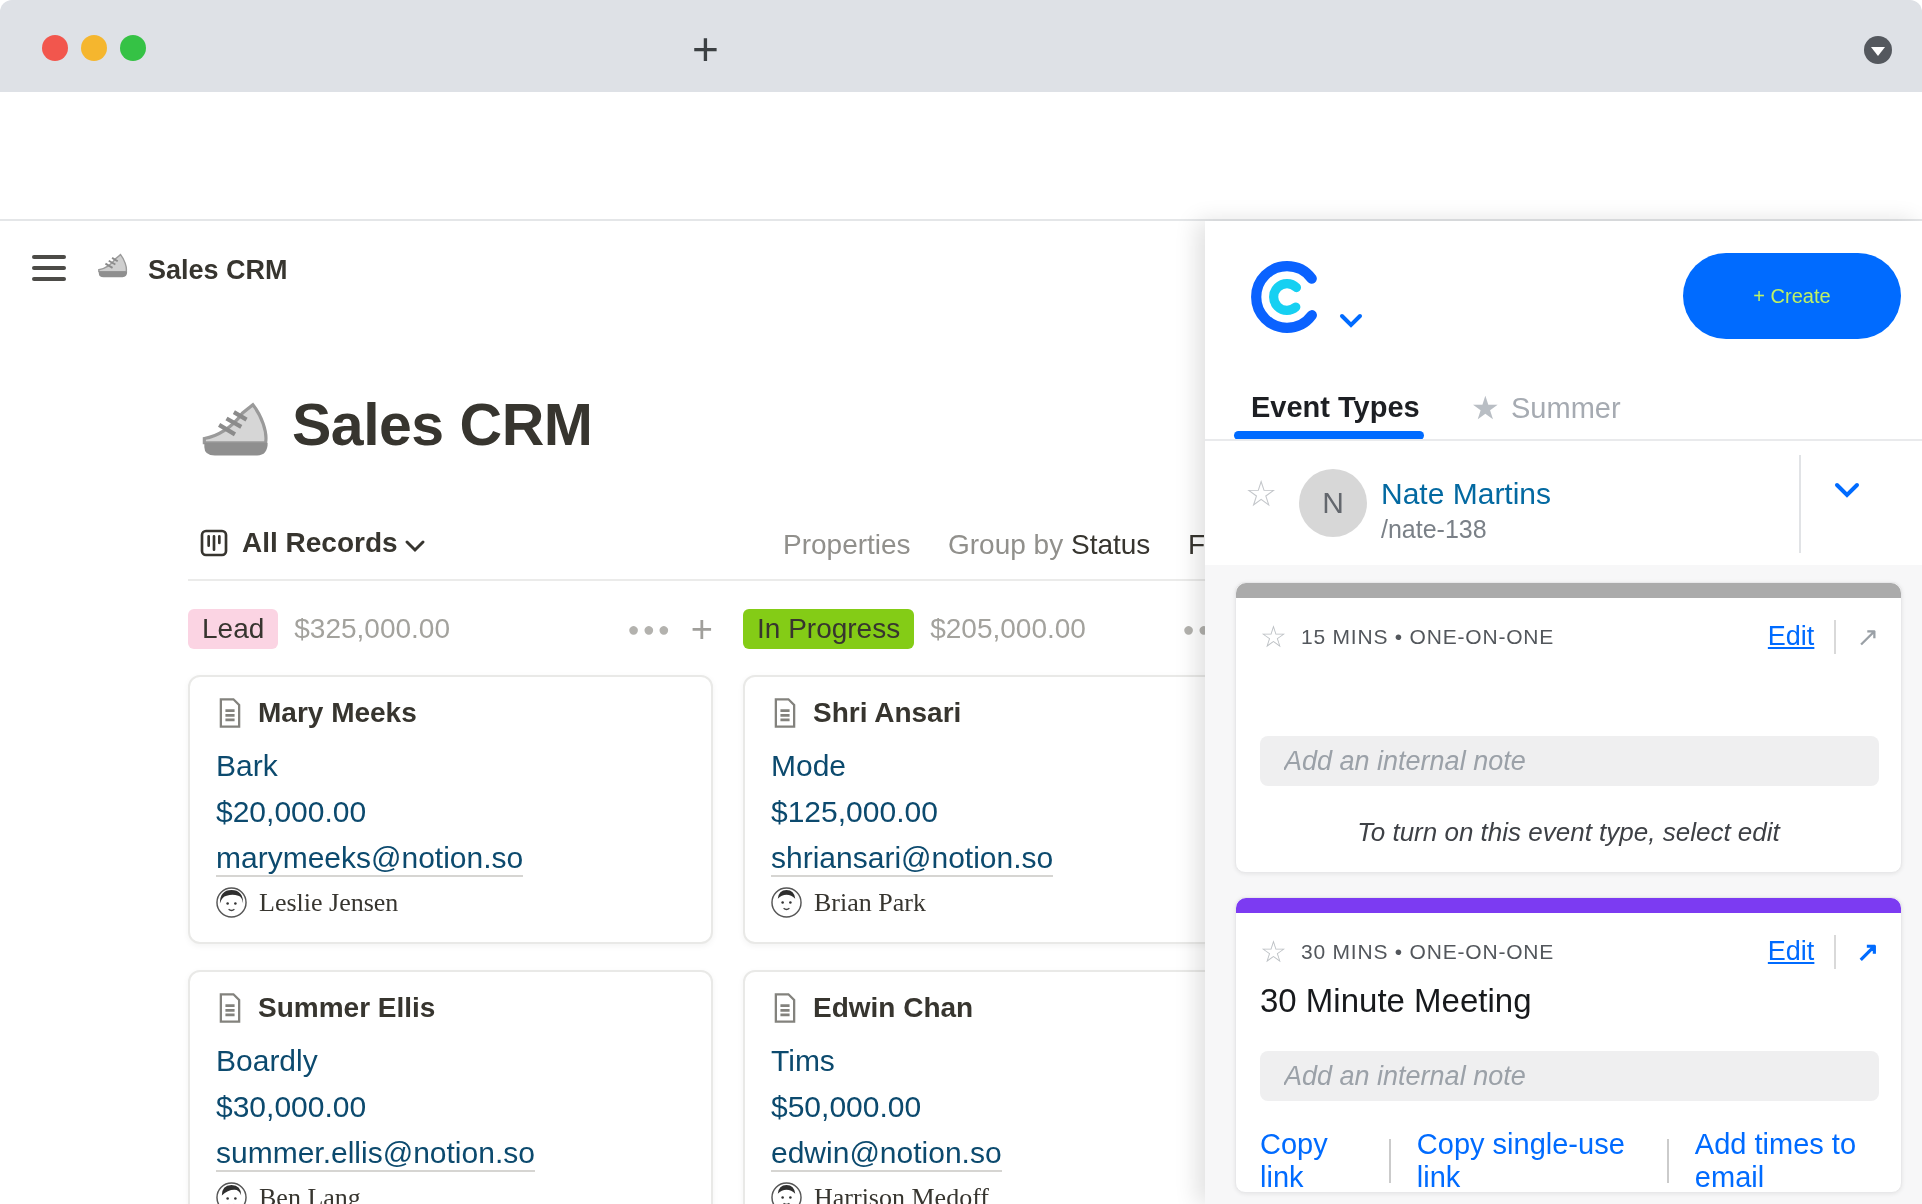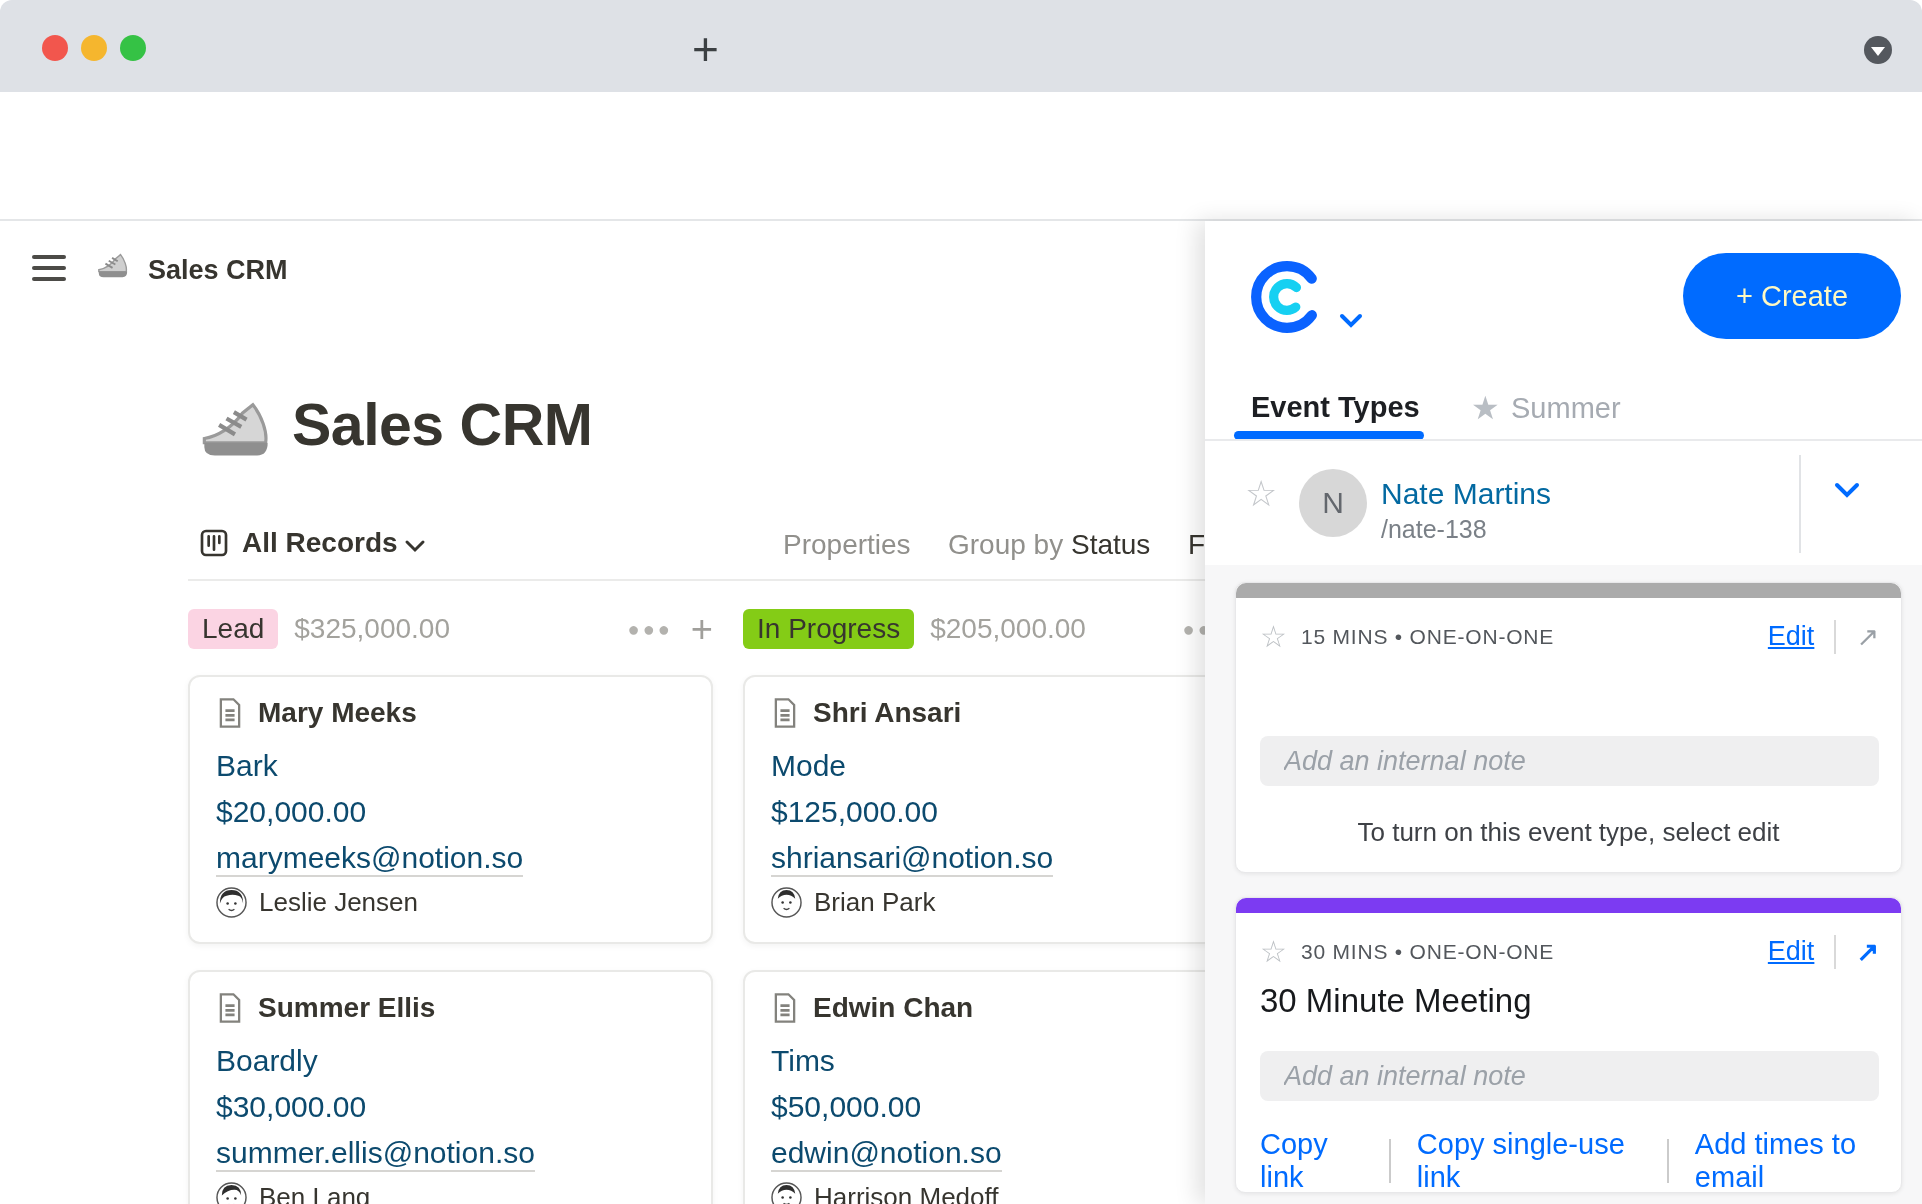--- a/index.html
+++ b/index.html
@@ -55,28 +55,28 @@
   .badge{padding:4px 14px;border-radius:6px;font-size:28px;color:#37352f;}
   .total{font-size:28px;color:#a3a29d;margin-left:16px;}
   .cdots{margin-left:auto;font-size:20px;letter-spacing:3px;color:#b3b2ae;}
   .cplus{font-size:38px;color:#a09f9b;margin-left:18px;font-weight:300;}
   .card{width:525px;box-sizing:border-box;background:#fff;border:2px solid #e9e9e7;border-radius:12px;
         box-shadow:0 2px 6px rgba(15,15,15,.05);padding:20px 26px 24px;margin-top:20px;}
   .card .trow{display:flex;align-items:center;gap:14px;margin-bottom:20px;}
   .card .cname{font-size:28px;font-weight:600;color:#37352f;}
   .fld{font-size:30px;color:#0c4a6e;line-height:34px;margin-bottom:12px;}
   .email span{border-bottom:2px solid #d6d5d2;padding-bottom:1px;}
-  .owner{display:flex;align-items:center;gap:12px;margin-top:8px;}
+  .owner{display:flex;align-items:center;gap:12px;margin-top:8px;font-family:Liberation Serif, serif;}
   .owner .oname{font-size:26px;color:#37352f;}
 
   
   #panel{left:1205px;top:221px;width:717px;height:983px;background:#fff;z-index:5;
          box-shadow:-8px 0 22px rgba(0,0,0,.12);}
-  #create{left:478px;top:32px;width:218px;height:86px;border-radius:43px;background:#006bff;color:#fef9c3;
-          font-size:29px;display:flex;align-items:center;justify-content:center;}
+  #create{left:478px;top:32px;width:218px;height:86px;border-radius:43px;background:#006bff;color:#bef264;
+          font-size:20px;display:flex;align-items:center;justify-content:center;}
   #tab-et{left:46px;top:170px;font-size:29px;font-weight:700;color:#1d1f23;}
   #tab-st-star{left:266px;top:168px;font-size:32px;color:#b9bec4;}
   #tab-st{left:306px;top:171px;font-size:29px;color:#a6abb2;}
   #et-underline{left:29px;top:210px;width:190px;height:9px;background:#006bff;border-radius:5px;}
   #tabs-border{left:0;top:218px;width:717px;height:2px;background:#e9eaec;}
   #profile{left:0;top:220px;width:717px;height:124px;background:#fff;}
   #pf-star{left:40px;top:32px;font-size:36px;color:#c3c6ca;}
   #pf-av{left:94px;top:28px;width:68px;height:68px;border-radius:50%;background:#d7d7d7;
          display:flex;align-items:center;justify-content:center;font-size:30px;color:#63676d;}
   #pf-name{left:176px;top:36px;font-size:30px;color:#0369a1;}
@@ -90,21 +90,21 @@
   .mstar{font-size:30px;color:#bcc0c4;margin-right:14px;}
   .mmeta{font-size:21px;color:#53575c;letter-spacing:0.8px;}
   .medit{margin-left:auto;font-size:27px;color:#006bff;}
   .msep{width:2px;height:34px;background:#d9d9d9;margin:0 20px;}
   .marrow{font-size:27px;}
   .etitle{position:absolute;left:24px;top:84px;font-size:33px;color:#17191c;font-weight:500;}
   .enote{position:absolute;left:24px;top:153px;width:619px;height:50px;box-sizing:border-box;
          background:#efeff0;border:none;border-radius:8px;padding:0 24px;font-family:"Liberation Sans",sans-serif;
          font-size:27px;font-style:italic;color:#3e4146;outline:none;}
   .enote::placeholder{color:#9ba1a8;font-style:italic;opacity:1;}
-  .ehint{position:absolute;left:0;top:234px;width:100%;text-align:center;
+  .ehint{position:absolute;left:0;top:234px;width:100%;text-align:center;font-style:italic;
          font-size:26px;color:#3e4146;}
   .elinks{position:absolute;left:24px;top:230px;display:flex;align-items:center;}
   .elinks a{font-size:29px;color:#006bff;text-decoration:none;}
   .lsep{width:2px;height:44px;background:#cbcbcb;margin:0 26px;}
 </style>
 </head>
 <body>
 
 <div class="abs" id="tabstrip">
   <div class="abs tl" style="left:42px;background:#f2564d"></div>

